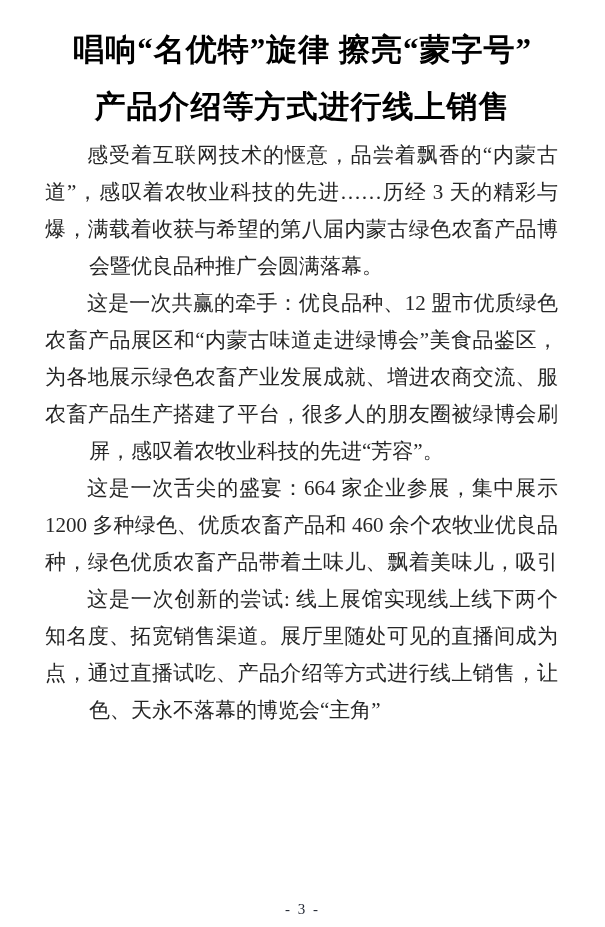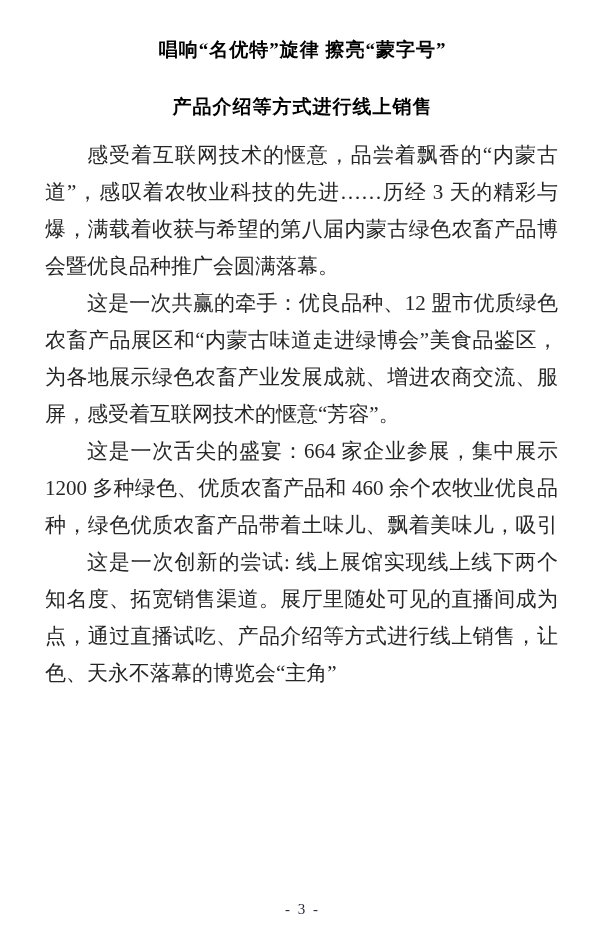--- a/index.html
+++ b/index.html
@@ -14,21 +14,21 @@
     margin: 0 auto;
     background: #ffffff;
     color: #1a1a1a;
     overflow: hidden;
     font-family: "Liberation Serif", "DejaVu Serif", serif;
   }
   .doc-title {
     padding-top: 21px;
     margin: 0 28px;
     text-align: center;
-    font-size: 19px;
+    font-size: 31px;
     font-weight: 700;
     line-height: 57px;
     color: #000000;
     letter-spacing: 1px;
   }
   .title-line {
     white-space: nowrap;
   }
   .doc-body {
     margin: 2px 47px 0 45px;
@@ -43,20 +43,21 @@
     text-align: justify;
     text-align-last: justify;
     height: 37px;
     overflow: hidden;
   }
   .line.first {
     text-indent: 2em;
   }
   .line.last {
     text-align-last: left;
+    margin-left: 44px;
   }
   .doc-footer {
     position: absolute;
     left: 0;
     right: 0;
     bottom: 9px;
     text-align: center;
     font-size: 15px;
     color: #1f2430;
     letter-spacing: 2px;
@@ -79,21 +80,22 @@
       <div class="line first">感受着互联网技术的惬意，品尝着飘香的“内蒙古味</div>
       <div class="line">道”，感叹着农牧业科技的先进……历经 3 天的精彩与火</div>
       <div class="line">爆，满载着收获与希望的第八届内蒙古绿色农畜产品博览</div>
       <div class="line last">会暨优良品种推广会圆满落幕。</div>
     </div>
 
     <div class="para">
       <div class="line first">这是一次共赢的牵手：优良品种、12 盟市优质绿色</div>
       <div class="line">农畜产品展区和“内蒙古味道走进绿博会”美食品鉴区，</div>
       <div class="line">为各地展示绿色农畜产业发展成就、增进农商交流、服务</div>
-      <div class="line last">屏，感受着互联网技术的惬意“芳容”。</div>
+      <div class="line">农畜产品生产搭建了平台，很多人的朋友圈被绿博会刷</div>
+      <div class="line last">屏，感叹着农牧业科技的先进“芳容”。</div>
     </div>
 
     <div class="para">
       <div class="line first">这是一次舌尖的盛宴：664 家企业参展，集中展示了</div>
       <div class="line">1200 多种绿色、优质农畜产品和 460 余个农牧业优良品</div>
       <div class="line">种，绿色优质农畜产品带着土味儿、飘着美味儿，吸引了</div>
     </div>
 
     <div class="para">
       <div class="line first">这是一次创新的尝试: 线上展馆实现线上线下两个博</div>

